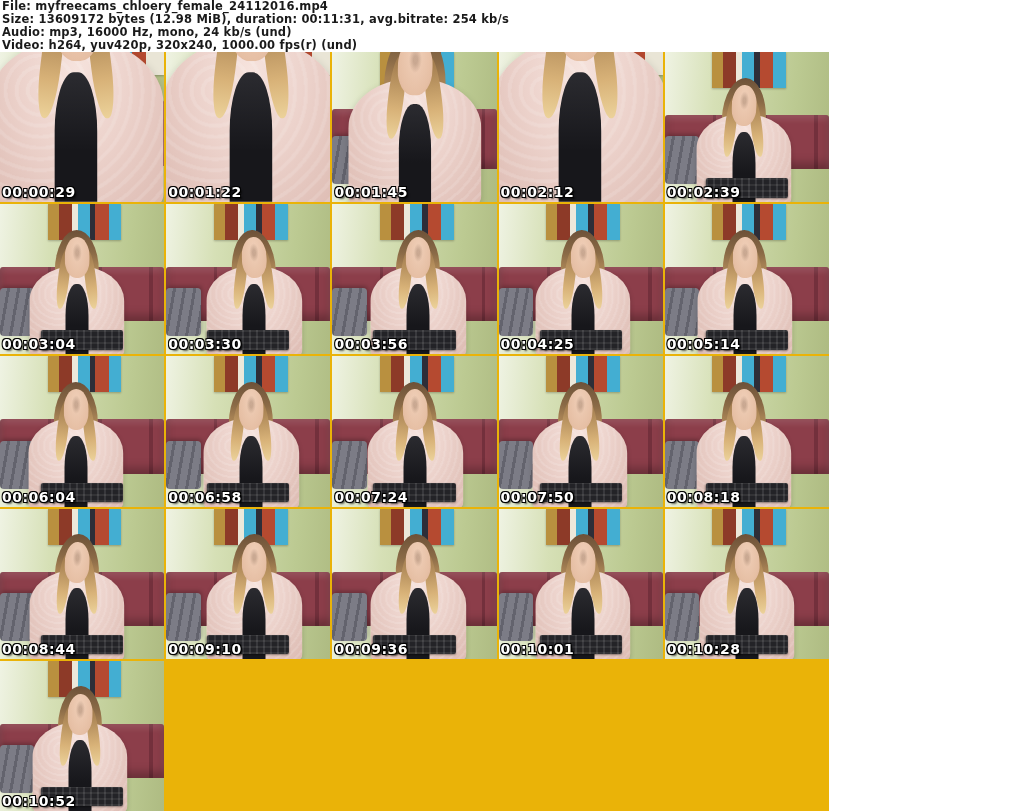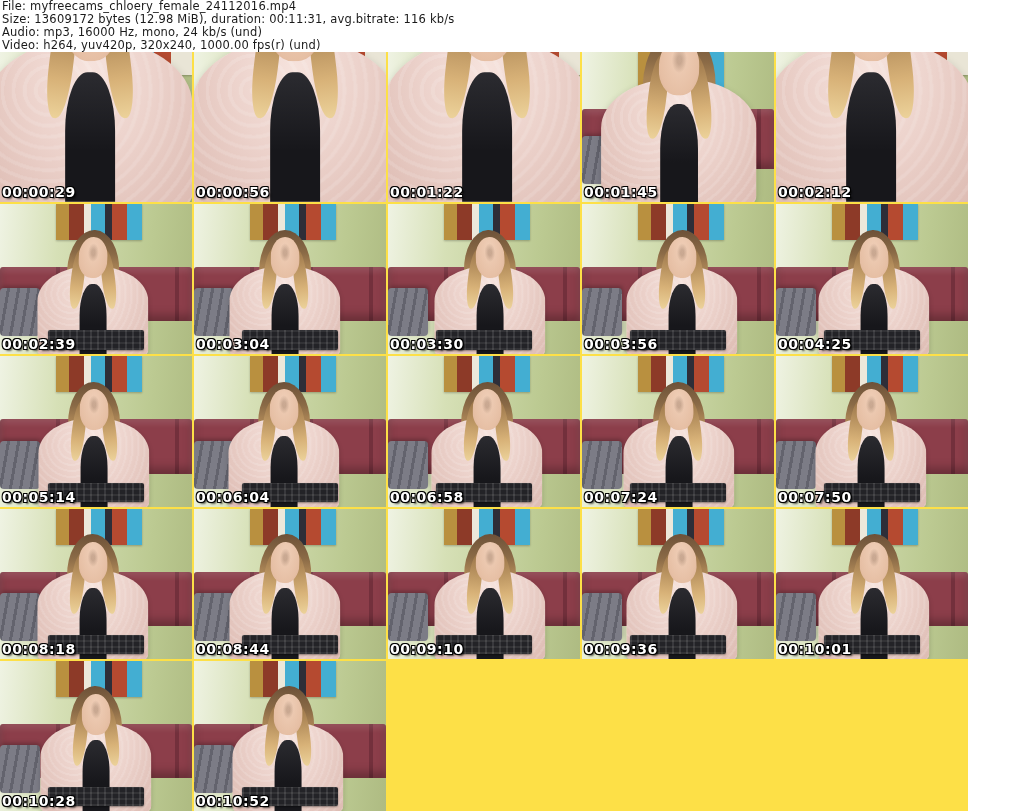--- a/index.html
+++ b/index.html
@@ -5,32 +5,32 @@
   * { margin: 0; padding: 0; box-sizing: border-box; }
   html, body { width: 1024px; height: 811px; overflow: hidden; background: #fff; }
   body { font-family: "DejaVu Sans", sans-serif; }
 
   
   .header {
     width: 1024px; height: 52px; background: #ffffff; color: #1a1a1a;
     padding: 0 0 0 2px;
   }
   .header .line {
-    font-size: 11.5px; font-weight: normal; line-height: 13px;
+    font-size: 11.5px; font-weight: bold; line-height: 13px;
     white-space: nowrap; letter-spacing: 0.2px;
   }
 
   
   .grid {
-    width: 968px; height: 759px;
+    width: 829px; height: 759px;
     display: grid;
     grid-template-columns: repeat(5, 1fr);
     grid-template-rows: repeat(5, 1fr);
     gap: 2px;
-    background: #fde047;
+    background: #eab308;
   }
   .thumb {
     position: relative; overflow: hidden; background: #c3cf9c;
   }
 
   
   .wall {
     position: absolute; inset: 0;
     background: linear-gradient(95deg, #eff3e3 0%, #d6e0b6 30%, #bcca92 75%, #aebb82 100%);
   }
@@ -119,54 +119,40 @@
     text-shadow:
       -1px -1px 0 #000, 1px -1px 0 #000, -1px 1px 0 #000, 1px 1px 0 #000,
       2px 2px 2px rgba(0,0,0,.65);
   }
 </style>
 </head>
 <body>
 
 <div class="header">
   <div class="line">File: myfreecams_chloery_female_24112016.mp4</div>
-  <div class="line">Size: 13609172 bytes (12.98 MiB), duration: 00:11:31, avg.bitrate: 116 kb/s</div>
+  <div class="line">Size: 13609172 bytes (12.98 MiB), duration: 00:11:31, avg.bitrate: 254 kb/s</div>
   <div class="line">Audio: mp3, 16000 Hz, mono, 24 kb/s (und)</div>
   <div class="line">Video: h264, yuv420p, 320x240, 1000.00 fps(r) (und)</div>
 </div>
 
 <div class="grid">
     <div class="thumb v-closeup" style="--dx: -6px; --rot: -3deg;">
       <div class="wall"></div>
       <div class="painting"></div>
       <div class="headboard"></div>
       <div class="person">
         <div class="hair"></div>
         <div class="coat"></div>
         <div class="hairL"></div>
         <div class="hairR"></div>
         <div class="top"></div>
         <div class="face"></div>
       </div>
       <span class="ts">00:00:29</span>
     </div>
-    <div class="thumb v-closeup" style="--dx: 5px; --rot: 1deg;">
-      <div class="wall"></div>
-      <div class="painting"></div>
-      <div class="headboard"></div>
-      <div class="person">
-        <div class="hair"></div>
-        <div class="coat"></div>
-        <div class="hairL"></div>
-        <div class="hairR"></div>
-        <div class="top"></div>
-        <div class="face"></div>
-      </div>
-      <span class="ts">00:00:56</span>
-    </div>
     <div class="thumb v-closeup" style="--dx: 3px; --rot: -2deg;">
       <div class="wall"></div>
       <div class="painting"></div>
       <div class="headboard"></div>
       <div class="person">
         <div class="hair"></div>
         <div class="coat"></div>
         <div class="hairL"></div>
         <div class="hairR"></div>
         <div class="top"></div>

